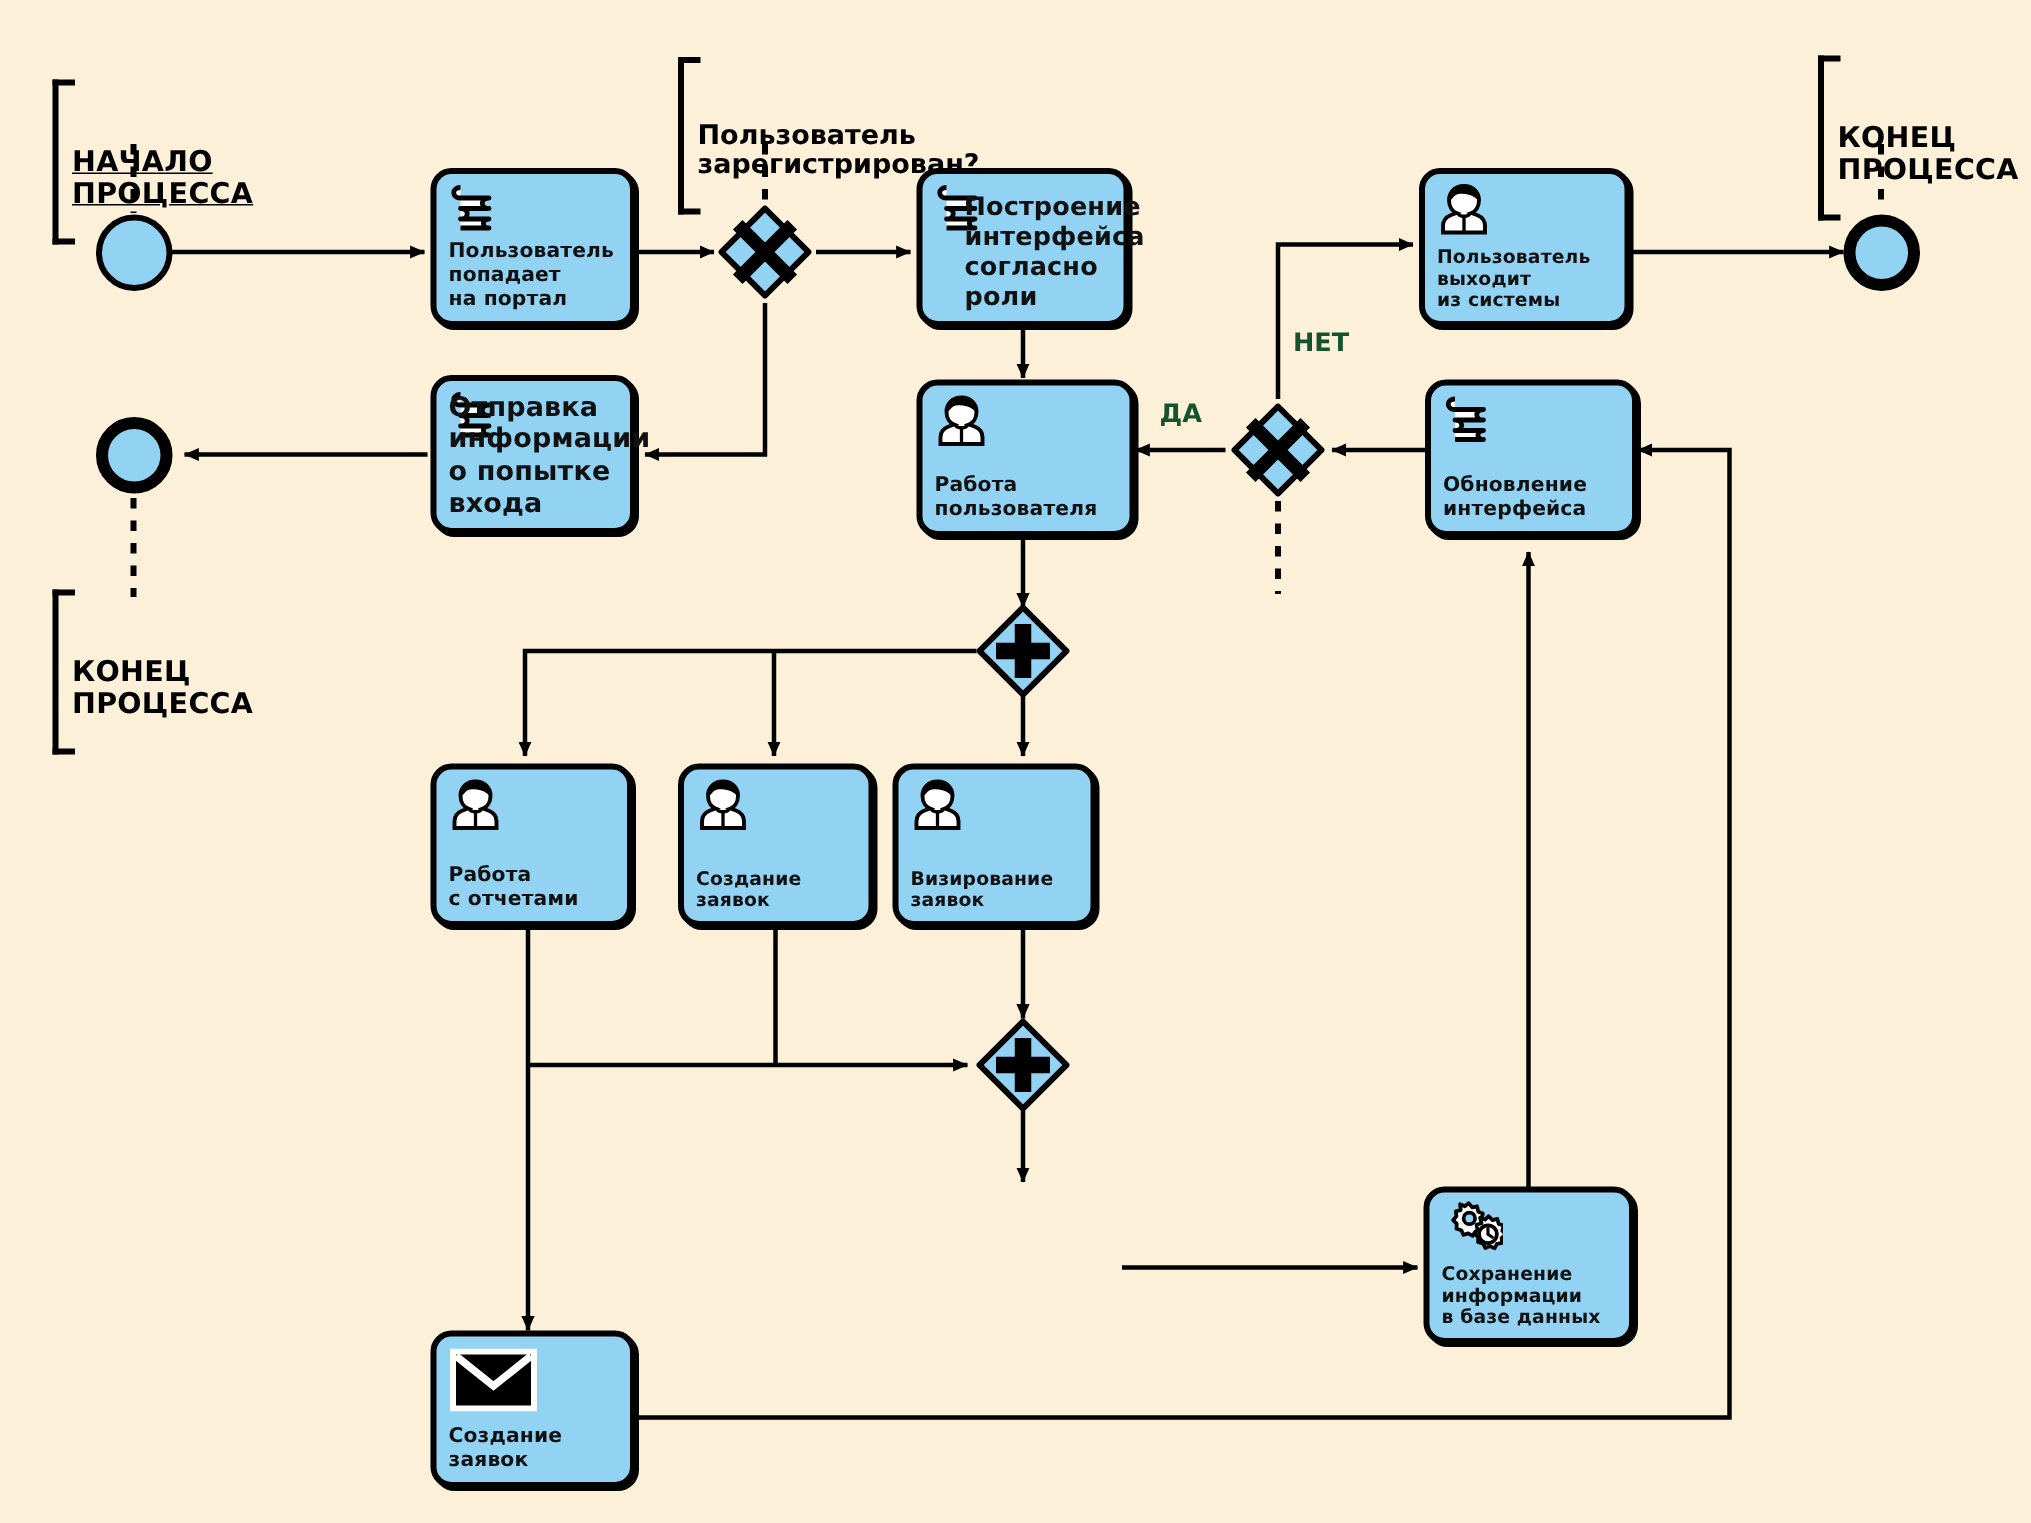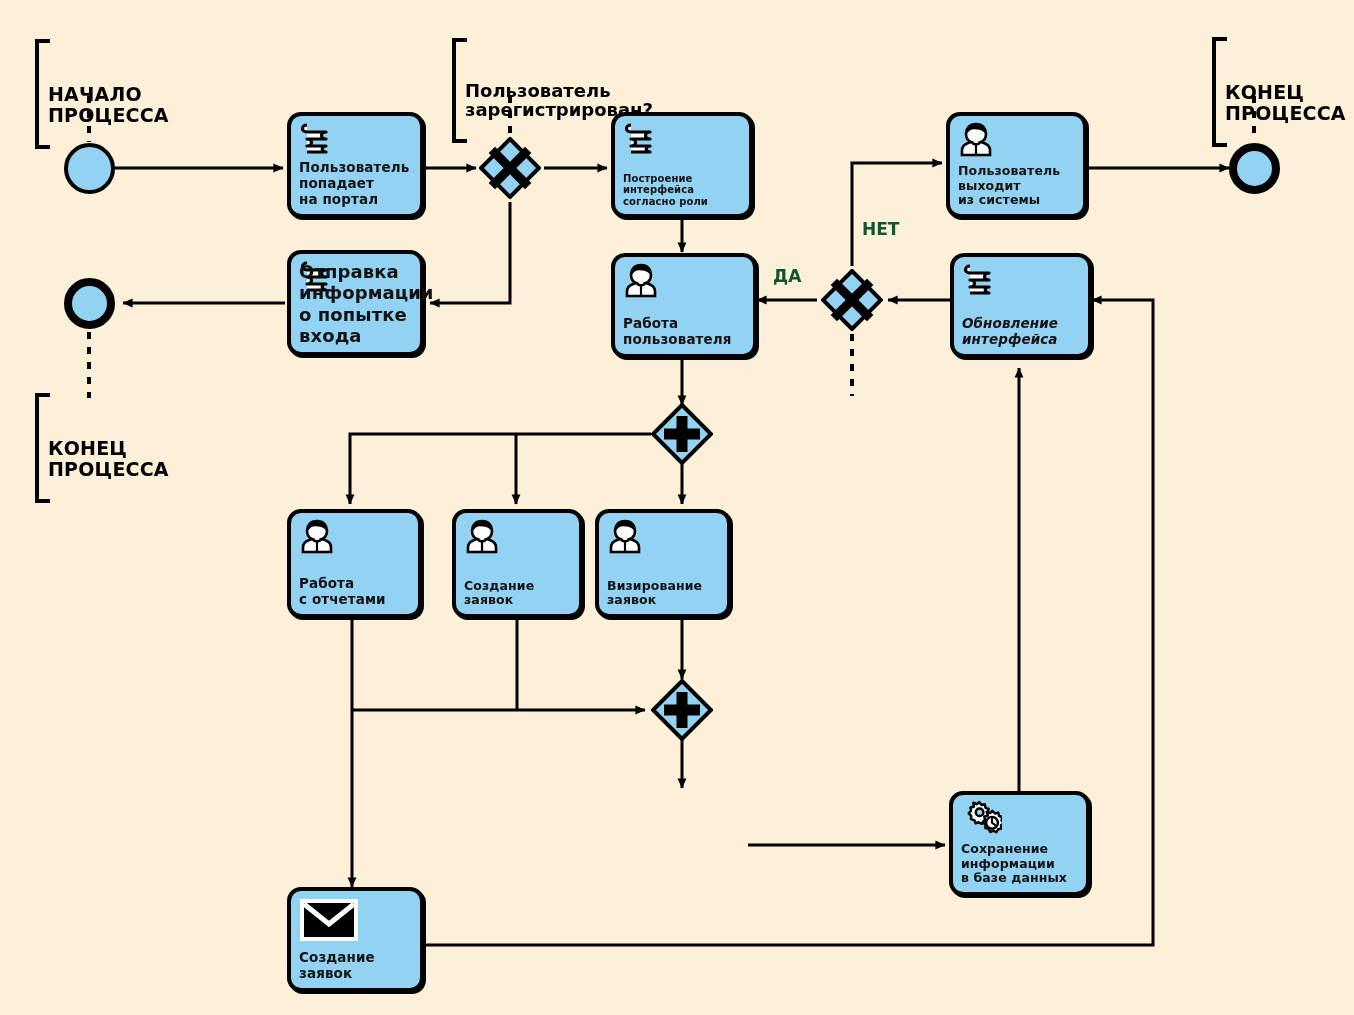--- a/index.html
+++ b/index.html
@@ -163,21 +163,21 @@
 
     <g stroke="#000" stroke-width="4" fill="none" stroke-dasharray="7,8" stroke-linecap="butt">
       <path d="M89,96 L89,142"></path>
       <path d="M510,96 L510,134"></path>
       <path d="M1254,96 L1254,140"></path>
       <path d="M89,332 L89,398"></path>
       <path d="M852,334 L852,396"></path>
     </g>
   </svg>
 
-  <div class="annot caps" style="left:46px; top:42px;">
+  <div class="annot caps" style="left:46px; top:56px;text-decoration:underline;">
     <span class="brk"></span>
     <span class="txt">НАЧАЛО
 ПРОЦЕССА</span>
   </div>
 
   <div class="annot mixed" style="left:463px; top:41px;">
     <span class="brk"></span>
     <span class="txt">Пользователь
 зарегистрирован?</span>
   </div>
@@ -252,21 +252,21 @@
 о попытке
 входа</span>
   </div>
 
   <div class="task" style="left:611px; top:112px; width:142px; height:106px;">
     <span class="ticon">
       <svg viewBox="0 0 38 36" width="38" height="36">
         <path d="M9,4 C3,4 3,11 9,11 L28,11 C22,11 22,18 28,18 L9,18 C15,18 15,25 9,25 L28,25 C23,25 23,31 28,31 L9,31" fill="#fff" stroke="#000" stroke-width="3.2" stroke-linejoin="round"></path>
       </svg>
     </span>
-    <span class="tlabel" style="font-size:10px;">Построение
+    <span class="tlabel" style="font-size:17px;margin-left:20px;">Построение
 интерфейса
 согласно роли</span>
   </div>
 
   <div class="task" style="left:611px; top:253px; width:146px; height:105px;">
     <span class="ticon">
       <svg viewBox="0 0 38 36" width="38" height="36">
         <path d="M19,3 C12.5,3 9,7.5 9,12.5 C9,17 11.5,20 14,21 L10,22.5 C6.5,24 5,26 5,29.5 L5,34 L33,34 L33,29.5 C33,26 31.5,24 28,22.5 L24,21 C26.5,20 29,17 29,12.5 C29,7.5 25.5,3 19,3 z" fill="#fff" stroke="#000" stroke-width="2.6"></path>
         <path d="M19,3 C12.5,3 9,7.5 9,13 C11,12 12,10 13.5,9 C16,7.5 23,8 26,10.5 C27.5,11.5 28.2,12.5 29,13 C29,7.5 25.5,3 19,3 z" fill="#000"></path>
         <path d="M15,20.8 C15,24 23,24 23,20.8" fill="none" stroke="#000" stroke-width="2.4"></path>
@@ -284,21 +284,21 @@
         <path d="M19,3 C12.5,3 9,7.5 9,13 C11,12 12,10 13.5,9 C16,7.5 23,8 26,10.5 C27.5,11.5 28.2,12.5 29,13 C29,7.5 25.5,3 19,3 z" fill="#000"></path>
         <path d="M15,20.8 C15,24 23,24 23,20.8" fill="none" stroke="#000" stroke-width="2.4"></path>
         <path d="M19,23.5 L19,34" stroke="#000" stroke-width="2.2"></path>
       </svg>
     </span>
     <span class="tlabel" style="font-size:12.5px;">Пользователь
 выходит
 из системы</span>
   </div>
 
-  <div class="task" style="left:950px; top:253px; width:142px; height:105px;font-style:italic;">
+  <div class="task" style="left:950px; top:253px; width:142px; height:105px;">
     <span class="ticon">
       <svg viewBox="0 0 38 36" width="38" height="36">
         <path d="M9,4 C3,4 3,11 9,11 L28,11 C22,11 22,18 28,18 L9,18 C15,18 15,25 9,25 L28,25 C23,25 23,31 28,31 L9,31" fill="#fff" stroke="#000" stroke-width="3.2" stroke-linejoin="round"></path>
       </svg>
     </span>
     <span class="tlabel">Обновление
 интерфейса</span>
   </div>
 
   <div class="task" style="left:287px; top:509px; width:135px; height:109px;">

